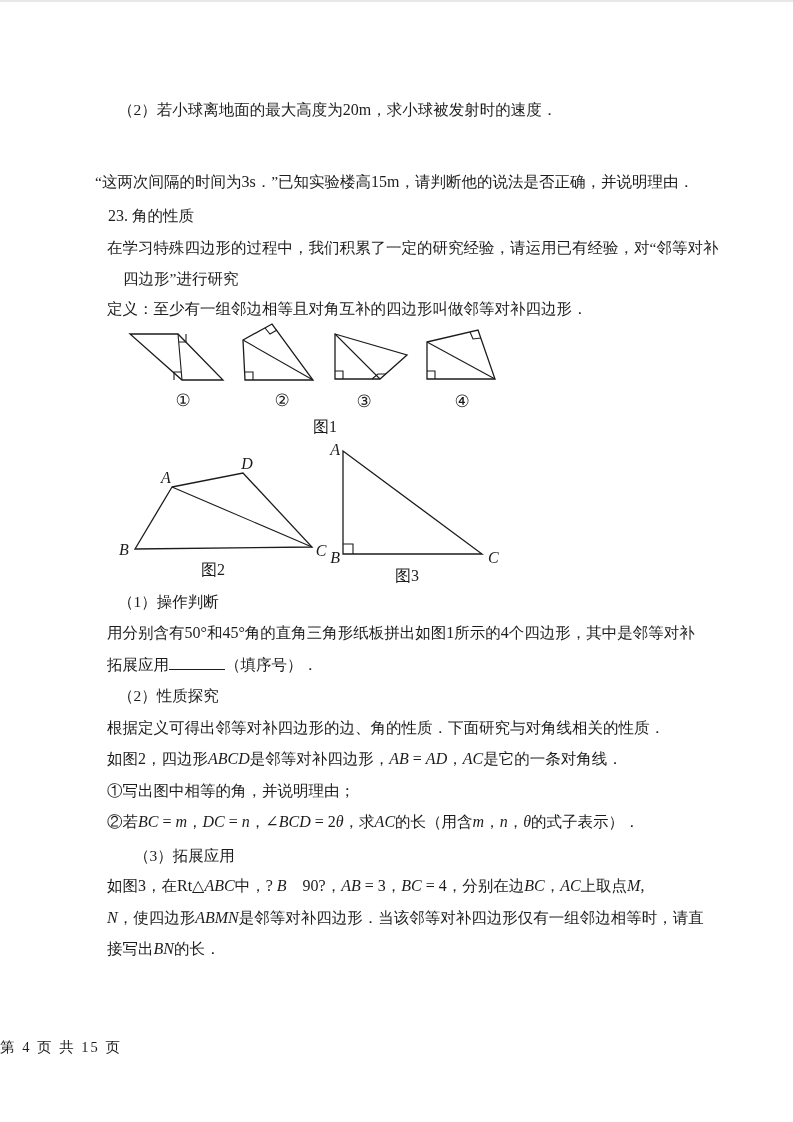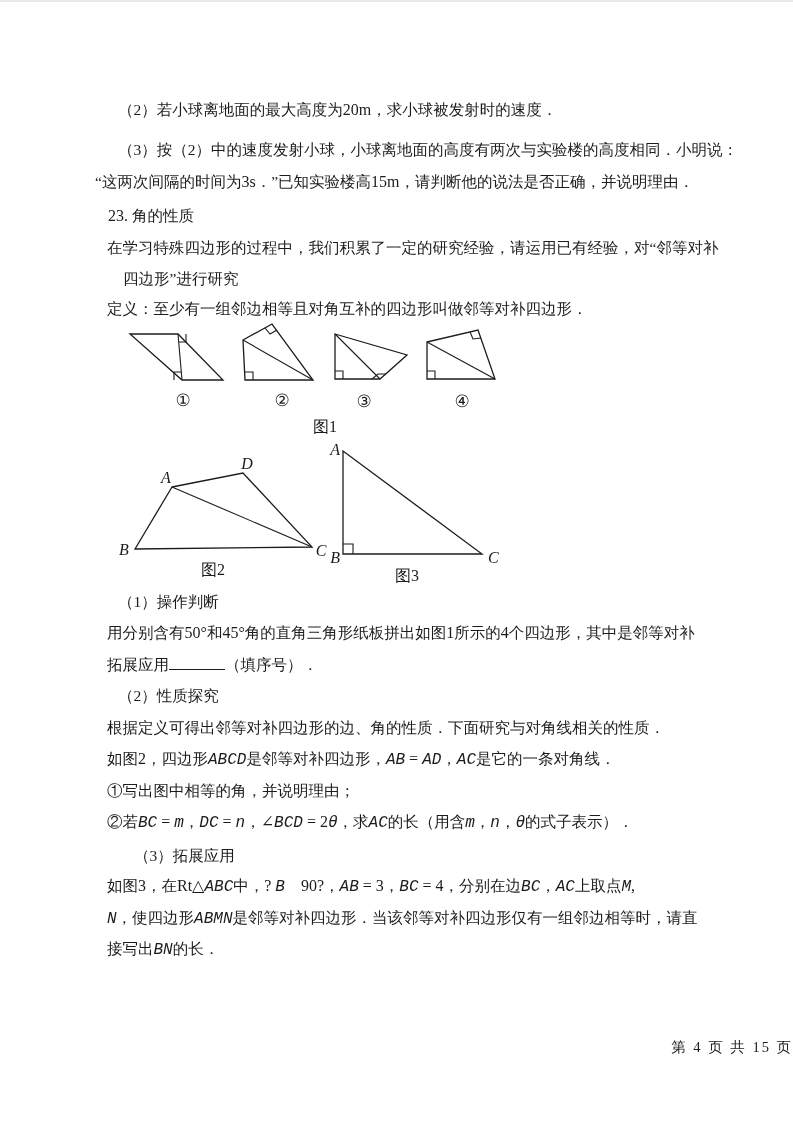--- a/index.html
+++ b/index.html
@@ -14,40 +14,39 @@
   }
   p.line{
     position:absolute;
     margin:0;
     white-space:nowrap;
     font-size:15.5px;
     line-height:20px;
   }
   .seg-cn{font-family:"Liberation Serif","DejaVu Serif",serif;}
   .seg-rm{font-family:"Liberation Serif","DejaVu Serif",serif;font-size:16px;}
-  .seg-it{font-family:Liberation Mono, monospace;font-style:italic;font-size:16px;}
+  .seg-it{font-family:Liberation Serif, serif;font-style:italic;font-size:16px;}
   .seg-ul{display:inline-block;width:56px;height:1em;border-bottom:1px solid #1c1c1c;vertical-align:baseline;}
   svg{position:absolute;overflow:visible;}
   .shape{fill:none;stroke:#1c1c1c;stroke-width:1.3;stroke-linejoin:miter;}
   .thin{fill:none;stroke:#1c1c1c;stroke-width:1.1;}
   .figlabel{font-family:"Liberation Serif","DejaVu Serif",serif;font-size:17px;fill:#1c1c1c;}
   .figcap{font-family:"Liberation Serif","DejaVu Serif",serif;font-size:16px;fill:#1c1c1c;}
   .vertex{font-family:"Liberation Serif","DejaVu Serif",serif;font-style:italic;font-size:16px;fill:#1c1c1c;}
   .footer{
     position:absolute;top:1036px;left:0;width:100%;
-    text-align:right;font-size:14.5px;letter-spacing:2px;
+    text-align:left;font-size:14.5px;letter-spacing:2px;
   }
 </style>
 </head>
 <body>
 
 <div class="page">
 
   <p class="line" style="left:118px;top:98px"><span class="seg-cn">（2）若小球离地面的最大高度为</span><span class="seg-rm">20m</span><span class="seg-cn">，求小球被发射时的速度．</span></p>
-  <p class="line" style="left:118px;top:138px"><span class="seg-cn">（3）按（2）中的速度发射小球，小球离地面的高度有两次与实验楼的高度相同．小明说：</span></p>
   <p class="line" style="left:95px;top:170px"><span class="seg-cn">“这两次间隔的时间为</span><span class="seg-rm">3s</span><span class="seg-cn">．”已知实验楼高</span><span class="seg-rm">15m</span><span class="seg-cn">，请判断他的说法是否正确，并说明理由．</span></p>
   <p class="line" style="left:108px;top:204px"><span class="seg-rm">23. </span><span class="seg-cn">角的性质</span></p>
   <p class="line" style="left:107px;top:236px"><span class="seg-cn">在学习特殊四边形的过程中，我们积累了一定的研究经验，请运用已有经验，对“邻等对补</span></p>
   <p class="line" style="left:123px;top:267px"><span class="seg-cn">四边形”进行研究</span></p>
   <p class="line" style="left:107px;top:297px"><span class="seg-cn">定义：至少有一组邻边相等且对角互补的四边形叫做邻等对补四边形．</span></p>
 
   <svg style="left:100px;top:315px" width="460" height="122" viewBox="100 315 460 122">
 
     <g>
       <polygon class="shape" points="130,332 178,332 223,378 182,378"></polygon>

